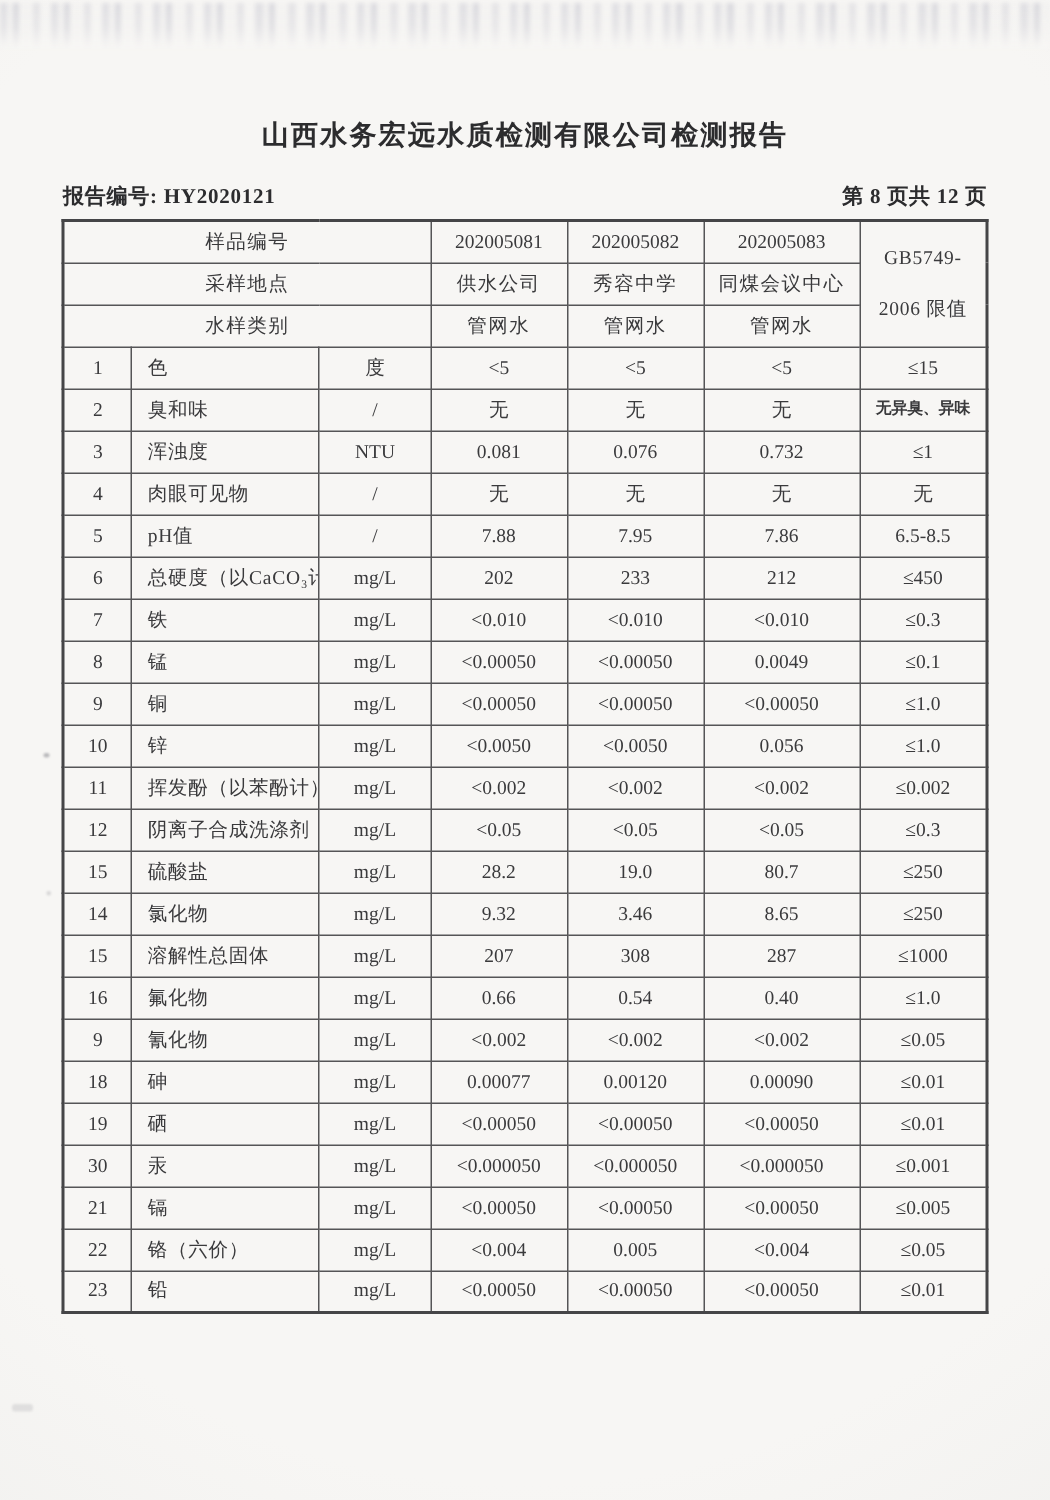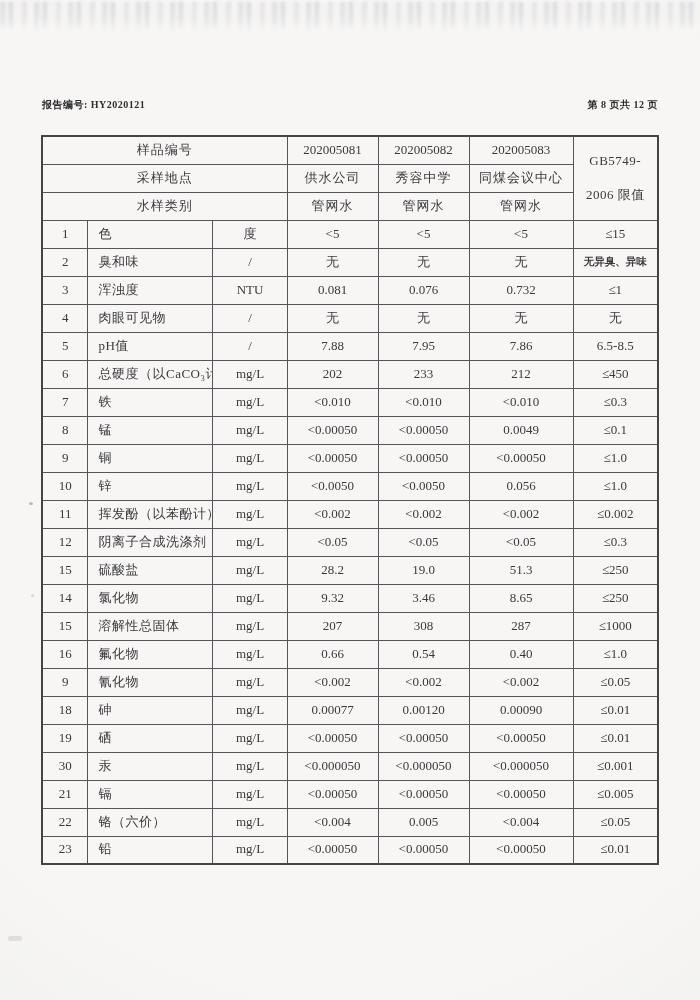--- a/index.html
+++ b/index.html
@@ -31,24 +31,24 @@
   .dot-b{left:31px;top:594px;width:3px;height:3px;opacity:.5;}
   .dot-c{left:8px;top:936px;width:14px;height:5px;opacity:.35;border-radius:2px;}
 
   .sheet{position:relative;padding-top:78px;}
   .doc-title{
     text-align:center;font-size:18px;font-weight:bold;color:var(--ink-strong);
     font-family:"Liberation Sans","DejaVu Sans",sans-serif;letter-spacing:1.5px;
   }
   .meta-row{
     width:616px;margin:20px auto 0 auto;display:flex;justify-content:space-between;
-    font-size:10px;font-weight:bold;color:var(--ink-strong);letter-spacing:.5px;
+    font-size:14px;font-weight:bold;color:var(--ink-strong);letter-spacing:.5px;
   }
   table{
-    width:616px;margin:23px auto 0 auto;border-collapse:collapse;table-layout:fixed;
+    width:616px;margin:6px auto 0 auto;border-collapse:collapse;table-layout:fixed;
     border:2px solid var(--border-strong);
     padding-left:22px;
   }
   td{
     border:1px solid var(--border);
     text-align:center;vertical-align:middle;
     font-size:13px;color:var(--ink);
     height:28px;line-height:1.15;
     overflow:hidden;white-space:nowrap;
   }
@@ -62,20 +62,21 @@
 </head>
 <body>
 
 <div class="bleed-band"></div>
 <div class="scan-dot dot-a"></div>
 <div class="scan-dot dot-b"></div>
 <div class="scan-dot dot-c"></div>
 
 <div class="sheet">
 
+  <div class="doc-title">山西水务宏远水质检测有限公司检测报告</div>
 
   <div class="meta-row">
     <div>
       <span>报告编号:</span>
       <span>HY2020121</span>
     </div>
     <div>第 8 页共 12 页</div>
   </div>
 
   <table>
@@ -220,21 +221,21 @@
           <td class="num">&lt;0.05</td>
           <td class="num">&lt;0.05</td>
           <td class="num">≤0.3</td>
         </tr>
         <tr>
           <td>15</td>
           <td class="c-name">硫酸盐</td>
           <td class="num">mg/L</td>
           <td class="num">28.2</td>
           <td class="num">19.0</td>
-          <td class="num">51.3</td>
+          <td class="num">80.7</td>
           <td class="num">≤250</td>
         </tr>
         <tr>
           <td>14</td>
           <td class="c-name">氯化物</td>
           <td class="num">mg/L</td>
           <td class="num">9.32</td>
           <td class="num">3.46</td>
           <td class="num">8.65</td>
           <td class="num">≤250</td>

